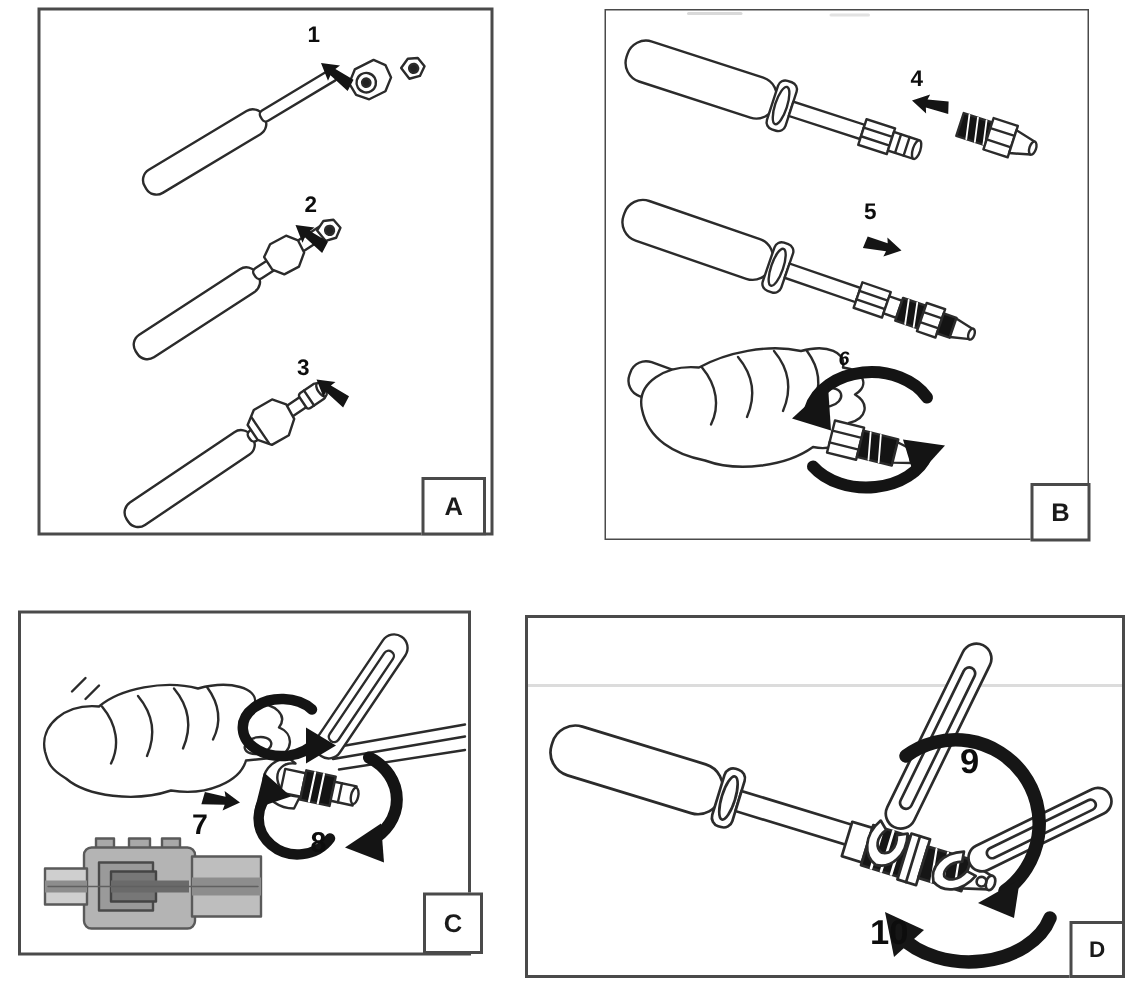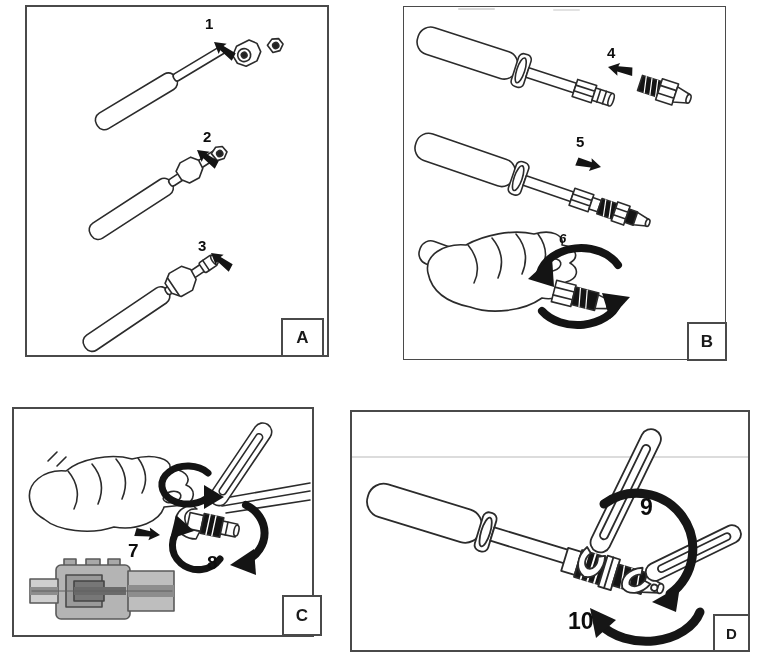--- a/index.html
+++ b/index.html
@@ -320,19 +320,19 @@
           <path d="M252,92 A54,54 0 0 1 318,182" stroke="#161616" stroke-width="9" fill="none"></path>
           <polygon points="300,190 328,174 324,200" fill="#161616" stroke="none"></polygon>
         </g>
         <g>
           <path d="M348,200 A56,40 0 0 1 248,212" stroke="#161616" stroke-width="9" fill="none"></path>
           <polygon points="238,196 244,226 264,208" fill="#161616" stroke="none"></polygon>
         </g>
       </g>
     </svg>
     <span class="step-num sz-l" style="left:288px;top:84px;">9</span>
-    <span class="step-num sz-l" style="left:216px;top:198px;">10</span>
+    <span class="step-num sz-l" style="left:228px;top:198px;">10</span>
     <div class="panel-label" style="left:361px;top:202px;width:33px;height:34px;font-size:15px;">
       <span>D</span>
     </div>
   </div>
 
 </div>
 
 </body></html>

